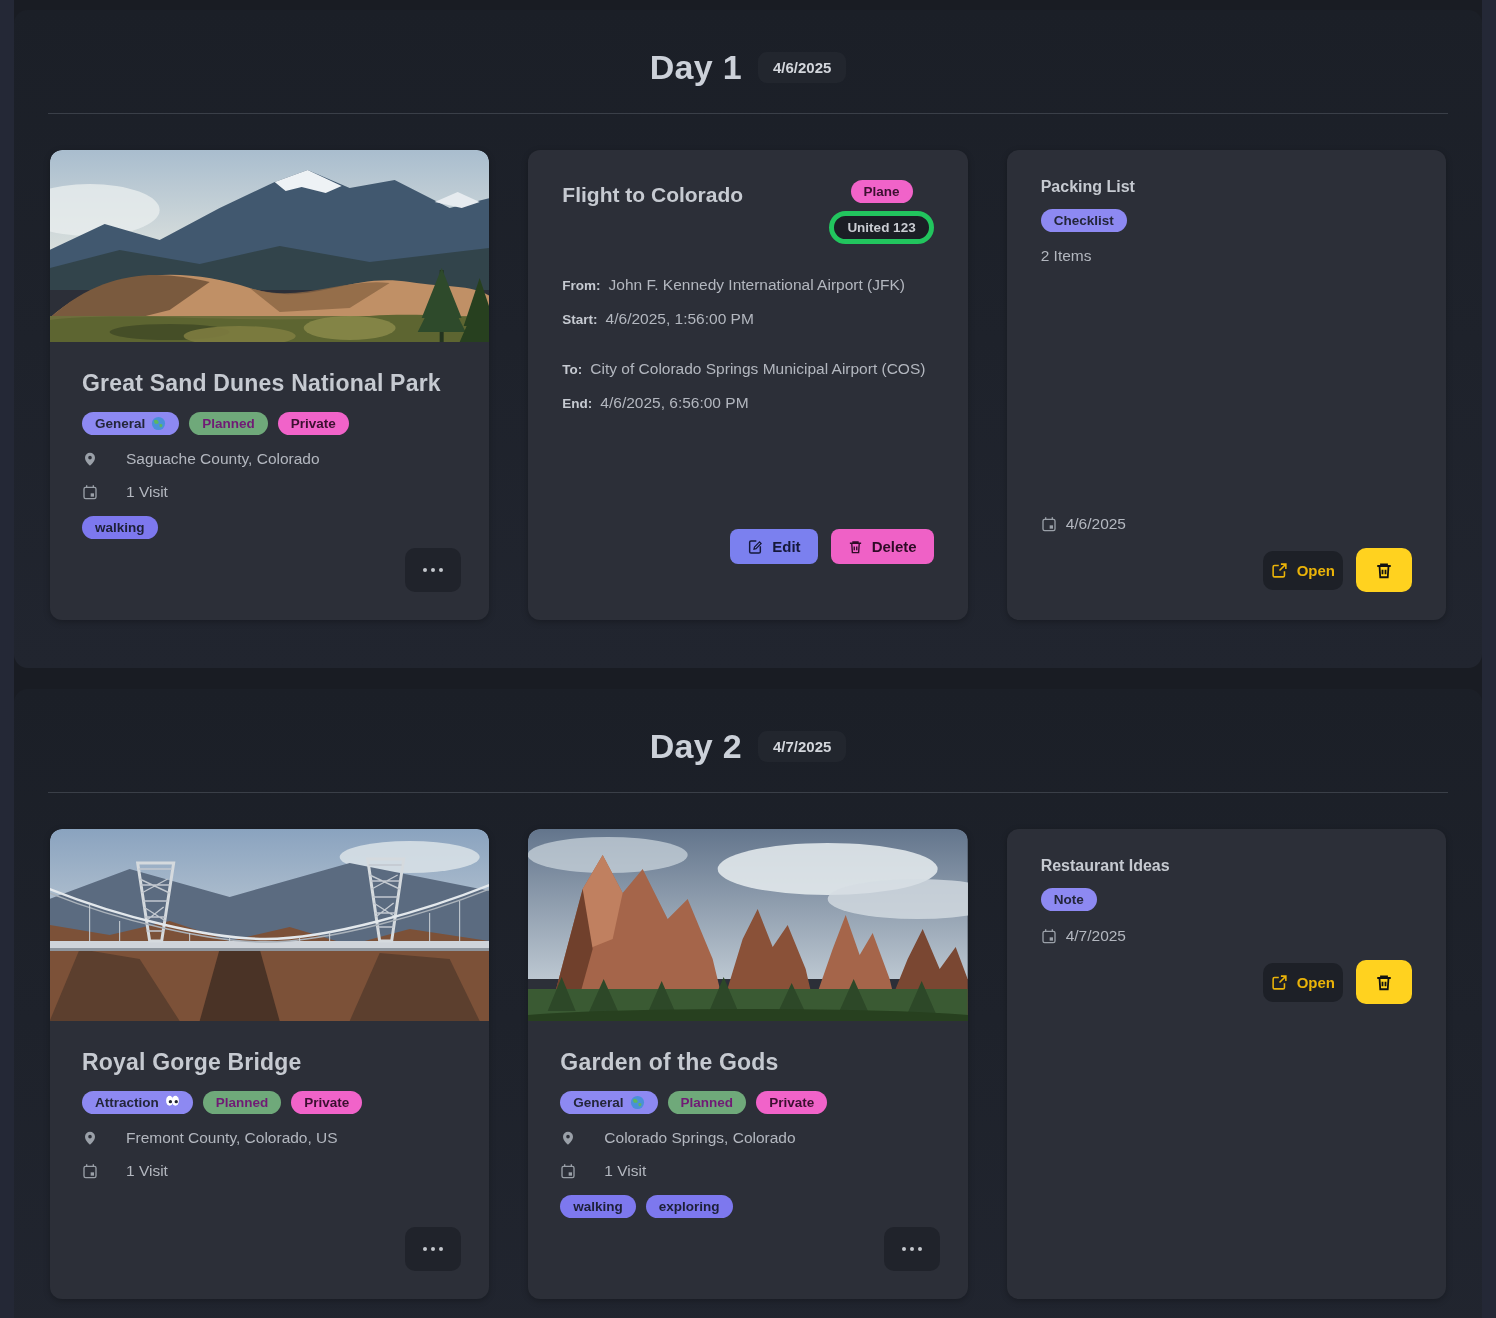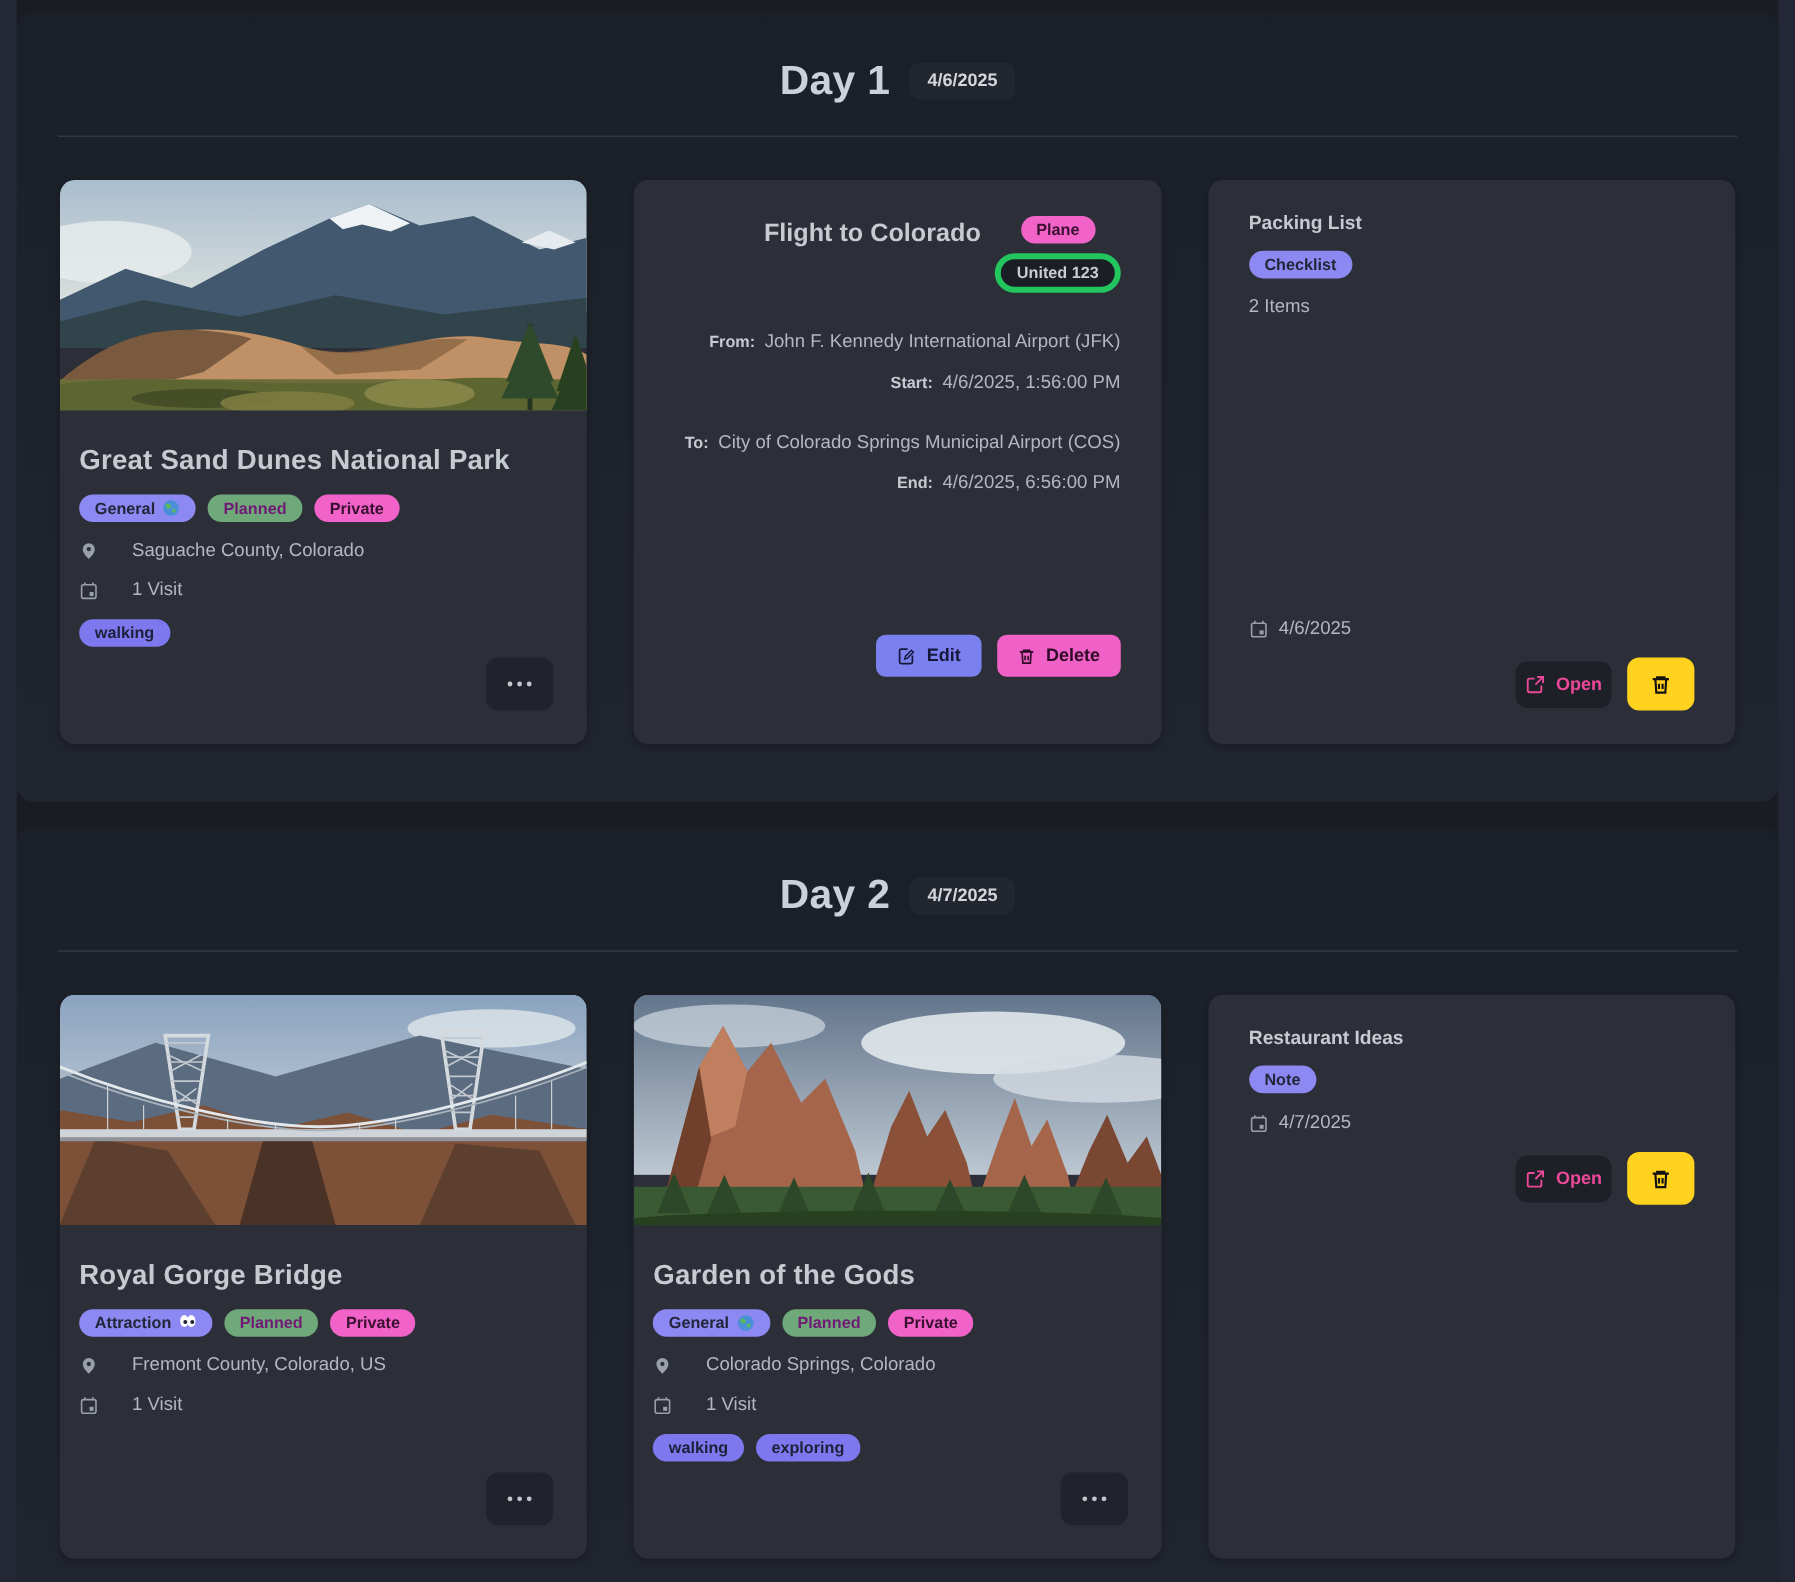--- a/index.html
+++ b/index.html
@@ -25,61 +25,61 @@
   .day-date-badge { background:#22262e; border-radius:9px; padding:7px 15px; font-size:15px; font-weight:700; color:#d3d6dc; }
   .day-divider { height:1px; background:#3a3f48; margin:0 -2px; }
 
   
   .cards { display:grid; grid-template-columns:repeat(3,1fr); gap:39px; margin-top:36px; }
   .card { background:#2c2f38; border-radius:12px; height:470px; position:relative; box-shadow:0 2px 6px rgba(0,0,0,.25); overflow:hidden; }
 
   
   .card-img { height:192px; width:100%; overflow:hidden; border-radius:12px 12px 0 0; }
   .card-img svg { display:block; width:100%; height:100%; }
-  .place-body { padding:28px 16px; }
+  .place-body { padding:28px 32px; }
   .place-title { font-size:23px; font-weight:700; color:#c6cad1; letter-spacing:.2px; }
   .tag-row { display:flex; gap:10px; margin-top:15px; flex-wrap:wrap; }
   .pill { display:inline-flex; align-items:center; gap:6px; padding:4px 13px; border-radius:999px; font-size:13.5px; font-weight:700; }
   .pill.purple { background:#8d89f2; color:#23263a; }
   .pill.green  { background:#6fa97a; color:#701a75; }
   .pill.pink   { background:#f163c9; color:#3c1030; }
   .pill.activity { background:#7d78ee; color:#1d2038; }
   .pill.dark { background:#1b1e25; color:#c9ccd2; border:5px solid #22c55e; font-weight:600; }
   .pill .mini-icon { width:15px; height:15px; display:inline-block; }
   .meta-row { display:flex; align-items:center; gap:28px; margin-top:15px; color:#b3b7bf; font-size:15.5px; }
   .meta-row svg { flex:0 0 auto; }
   .more-btn {
     position:absolute; right:28px; bottom:28px; width:56px; height:44px;
     background:#20232b; border:none; border-radius:10px; cursor:pointer;
     display:flex; align-items:center; justify-content:center; gap:4px;
   }
   .more-btn i { width:4px; height:4px; border-radius:50%; background:#c3c7cd; display:block; }
 
   
-  .flight-body { padding:30px 34px; height:100%; display:flex; flex-direction:column;align-items:flex-end; }
+  .flight-body { padding:30px 34px; height:100%; display:flex; flex-direction:column; }
   .flight-head { display:flex; justify-content:space-between; align-items:flex-start; gap:12px; }
   .flight-title { font-size:21px; font-weight:700; color:#c6cad1; padding-top:3px; }
   .flight-pills { display:flex; gap:8px; align-items:center;flex-direction:column; }
   .field-row { margin-top:16px; font-size:15.5px; color:#b3b7bf; }
   .field-row b { font-size:13.5px; font-weight:700; color:#c6cad1; margin-right:8px; }
   .group-gap { margin-top:32px; }
   .flight-actions { margin-top:auto; display:flex; justify-content:flex-end; gap:13px; padding-bottom:26px; }
   .btn { border:none; cursor:pointer; display:inline-flex; align-items:center; gap:9px; border-radius:8px; padding:9px 17px; font-size:15px; font-weight:700; font-family:inherit; }
   .btn-edit { background:#7b80ef; color:#15183a; }
   .btn-delete { background:#ef61c6; color:#2e0b26; }
 
   
   .doc-body { padding:28px 34px; height:100%; display:flex; flex-direction:column; align-items:flex-start; }
   .doc-title { font-size:16px; font-weight:700; color:#c6cad1; }
   .doc-pill { margin-top:13px; }
   .doc-items { margin-top:15px; color:#b3b7bf; font-size:15.5px; }
   .doc-spacer { flex:1; }
   .doc-date { display:flex; align-items:center; gap:9px; color:#b3b7bf; font-size:15.5px; }
   .doc-actions { margin-top:15px; display:flex; gap:13px; align-self:flex-end; align-items:center; }
-  .btn-open { background:#1d2027; color:#ec4899; padding:11px 8px; border-radius:10px; }
+  .btn-open { background:#1d2027; color:#eab308; padding:11px 8px; border-radius:10px; }
   .btn-trash { background:#ffd21f; width:56px; height:44px; border-radius:10px; display:inline-flex; align-items:center; justify-content:center; border:none; cursor:pointer; }
   .doc-date-early { margin-top:16px; }
 
   .icon-gray { color:#9aa0a8; }
 </style>
 </head>
 <body>
 
 <div class="canvas">
 

